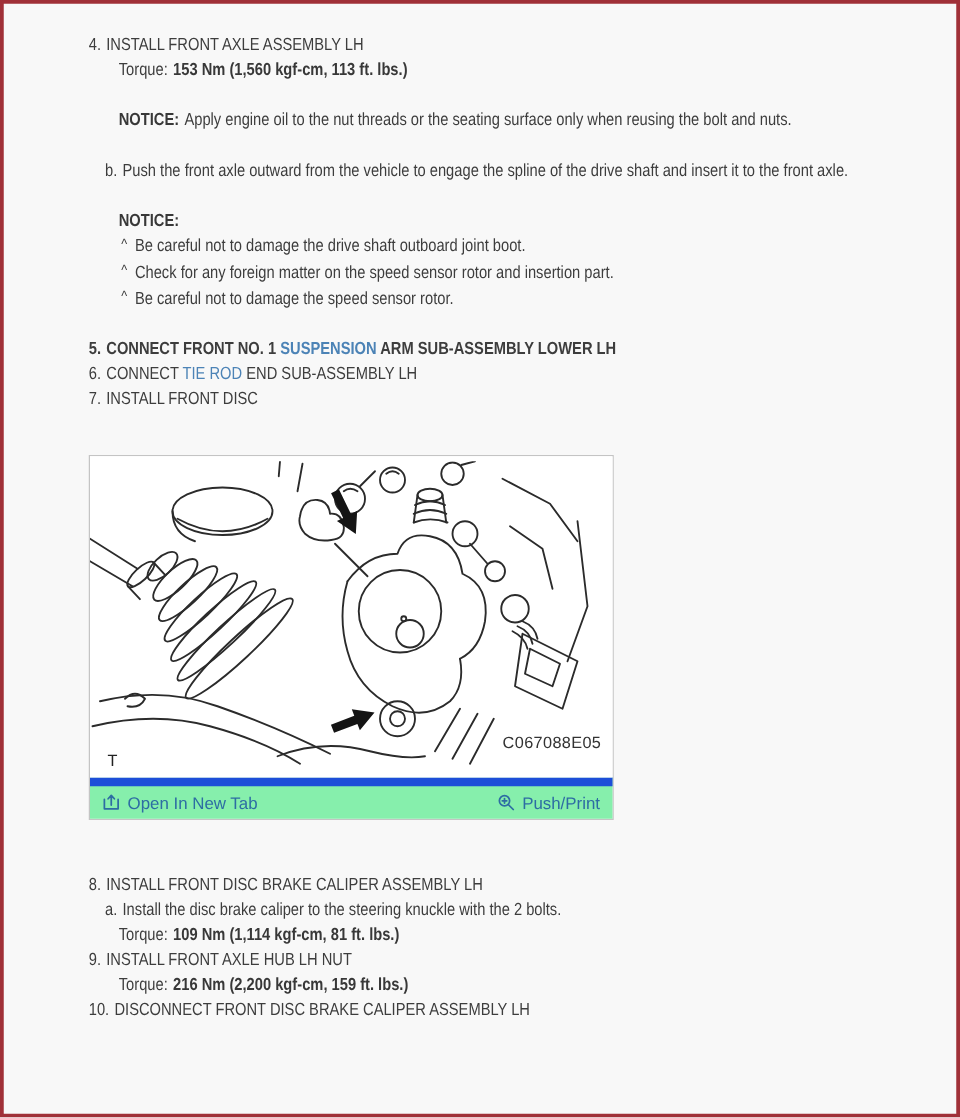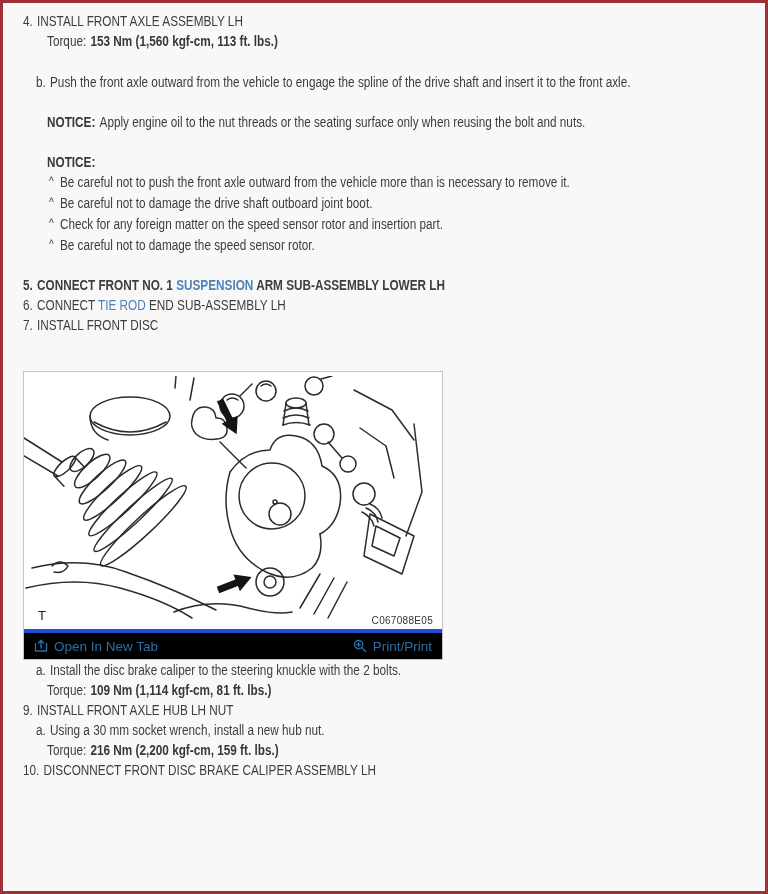--- a/index.html
+++ b/index.html
@@ -1,69 +1,66 @@
 <!DOCTYPE html>
 <html><head>
 <meta charset="utf-8">
 <style>
   html,body { margin:0; padding:0; background:#ffffff; }
   .page {
     position:relative; width:768px; height:894px; box-sizing:border-box;
     border:3px solid #a03038; background:#f8f8f8; overflow:hidden;
     font-family:"Liberation Sans", sans-serif; color:#3d3d3d;
   }
-  .content { padding:8px 0 0 20px; }
+  .content { padding:22px 0 0 20px;margin-left:48px; }
   .line { line-height:20px; font-size:14px; white-space:nowrap; }
   .cx { display:inline-block; transform:scaleX(0.84); transform-origin:0 50%; white-space:nowrap; vertical-align:top; }
   .num { margin-right:5px; }
   .sub { padding-left:13px; }
   .deep { padding-left:24px; }
   .bull { padding-left:26px; }
   b, .bold { font-weight:bold; color:#383838; }
   .marker { display:inline-block; width:13px; font-size:12px; position:relative; top:-2px; }
   a.inline-link { color:#4c83b6; text-decoration:none; cursor:pointer; }
   .mt8 { margin-top:8px; } .mt20 { margin-top:20px; } .mt21 { margin-top:21px; }
   .mt19 { margin-top:19px;font-weight:bold; } .mt36 { margin-top:36px; } .mt41 { margin-top:41px; }
 
   
   .figure { width:420px; box-sizing:border-box; border:1px solid #c4c4c4; background:#ffffff; }
   .fig-img { position:relative; width:418px; height:257px; background:#ffffff; overflow:hidden; }
   .fig-img svg { position:absolute; left:0; top:4px; }
   .fig-mark { position:absolute; left:14px; bottom:6px; font-size:13px; color:#222; }
-  .fig-caption { position:absolute; right:9px; bottom:3px; font-size:10px; color:#333; letter-spacing:0.3px; }
+  .fig-caption { position:absolute; right:9px; bottom:21px; font-size:13px; color:#333; letter-spacing:0.3px; }
   .fig-toolbar {
     display:flex; justify-content:space-between; align-items:center;
-    height:26px; background:#000000; border-top:4px solid #1d4ed8; padding:0 10px;
+    height:26px; background:#86efac; border-top:7px solid #1d4ed8; padding:0 10px;
   }
   .fig-link { display:flex; align-items:center; gap:6px; color:#2d6da3; font-size:13.5px; text-decoration:none; cursor:pointer; }
   .fig-link svg { display:block; }
 </style>
 </head>
 <body>
 
 <div class="page">
   <div class="content">
 
     <div class="line">
       <span class="cx"><span class="num">4.</span><span>INSTALL FRONT AXLE ASSEMBLY LH</span></span>
     </div>
     <div class="line deep">
       <span class="cx"><span class="num">Torque:</span><b>153 Nm (1,560 kgf-cm, 113 ft. lbs.)</b></span>
     </div>
+    <div class="line deep mt20">
+      <span class="cx"><b class="num">NOTICE:</b><span>Apply engine oil to the nut threads or the seating surface only when reusing the bolt and nuts.</span></span>
+    </div>
     <div class="line sub mt21">
       <span class="cx"><span class="num">b.</span><span>Push the front axle outward from the vehicle to engage the spline of the drive shaft and insert it to the front axle.</span></span>
     </div>
     <div class="line deep mt20">
-      <span class="cx"><b class="num">NOTICE:</b><span>Apply engine oil to the nut threads or the seating surface only when reusing the bolt and nuts.</span></span>
-    </div>
-    <div class="line deep mt20">
       <span class="cx"><b>NOTICE:</b></span>
-    </div>
-    <div class="line bull">
-      <span class="cx"><span class="marker">^</span><span>Be careful not to push the front axle outward from the vehicle more than is necessary to remove it.</span></span>
     </div>
     <div class="line bull">
       <span class="cx"><span class="marker">^</span><span>Be careful not to damage the drive shaft outboard joint boot.</span></span>
     </div>
     <div class="line bull">
       <span class="cx"><span class="marker">^</span><span>Check for any foreign matter on the speed sensor rotor and insertion part.</span></span>
     </div>
     <div class="line bull">
       <span class="cx"><span class="marker">^</span><span>Be careful not to damage the speed sensor rotor.</span></span>
     </div>
@@ -154,36 +151,36 @@
           <span>Open In New Tab</span>
         </a>
         <a class="fig-link">
           <span>
             <svg width="14" height="14" viewBox="0 0 14 14" fill="none" stroke="#2d6da3" stroke-width="1.4" stroke-linecap="round">
               <circle cx="5.6" cy="5.6" r="4.1"></circle>
               <path d="M8.8,8.8 L12.6,12.6"></path>
               <path d="M5.6,3.8 L5.6,7.4 M3.8,5.6 L7.4,5.6"></path>
             </svg>
           </span>
-          <span>Print/Print</span>
+          <span>Push/Print</span>
         </a>
       </div>
     </div>
 
+    <div class="line mt41">
+      <span class="cx"><span class="num">8.</span><span>INSTALL FRONT DISC BRAKE CALIPER ASSEMBLY LH</span></span>
+    </div>
     <div class="line sub">
       <span class="cx"><span class="num">a.</span><span>Install the disc brake caliper to the steering knuckle with the 2 bolts.</span></span>
     </div>
     <div class="line deep">
       <span class="cx"><span class="num">Torque:</span><b>109 Nm (1,114 kgf-cm, 81 ft. lbs.)</b></span>
     </div>
     <div class="line">
       <span class="cx"><span class="num">9.</span><span>INSTALL FRONT AXLE HUB LH NUT</span></span>
-    </div>
-    <div class="line sub">
-      <span class="cx"><span class="num">a.</span><span>Using a 30 mm socket wrench, install a new hub nut.</span></span>
     </div>
     <div class="line deep">
       <span class="cx"><span class="num">Torque:</span><b>216 Nm (2,200 kgf-cm, 159 ft. lbs.)</b></span>
     </div>
     <div class="line">
       <span class="cx"><span class="num">10.</span><span>DISCONNECT FRONT DISC BRAKE CALIPER ASSEMBLY LH</span></span>
     </div>
 
   </div>
 </div>

